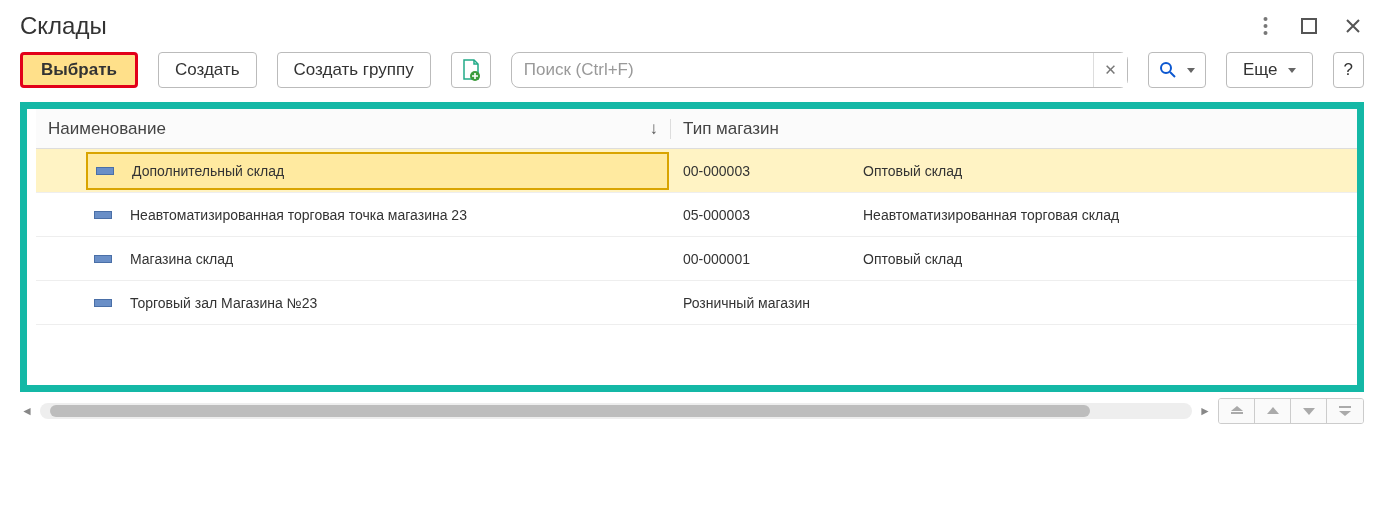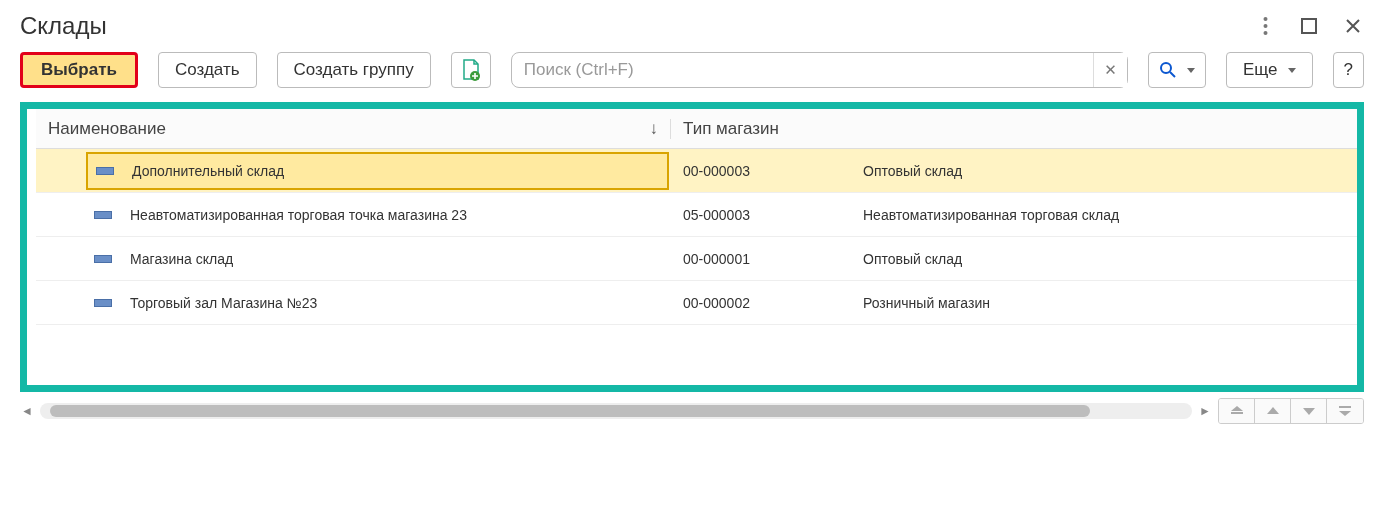--- a/index.html
+++ b/index.html
@@ -311,21 +311,20 @@
           <div class="cell cell-code">00-000001</div>
           <div class="cell cell-type">Оптовый склад</div>
         </div>
         <div class="row">
           <div class="cell cell-name">
             <div class="cell-name-inner">
               <span class="row-icon"></span>
               <span>Торговый зал Магазина №23</span>
             </div>
           </div>
-          <div class="cell cell-code">00-000002</div>
           <div class="cell cell-type">Розничный магазин</div>
         </div>
       </div>
     <div class="tbody-empty"></div>
   </div>
 
   <div class="scroll-area">
     <div class="hscroll-arrow">◄</div>
     <div class="hscroll">
       <div class="hscroll-thumb"></div>

